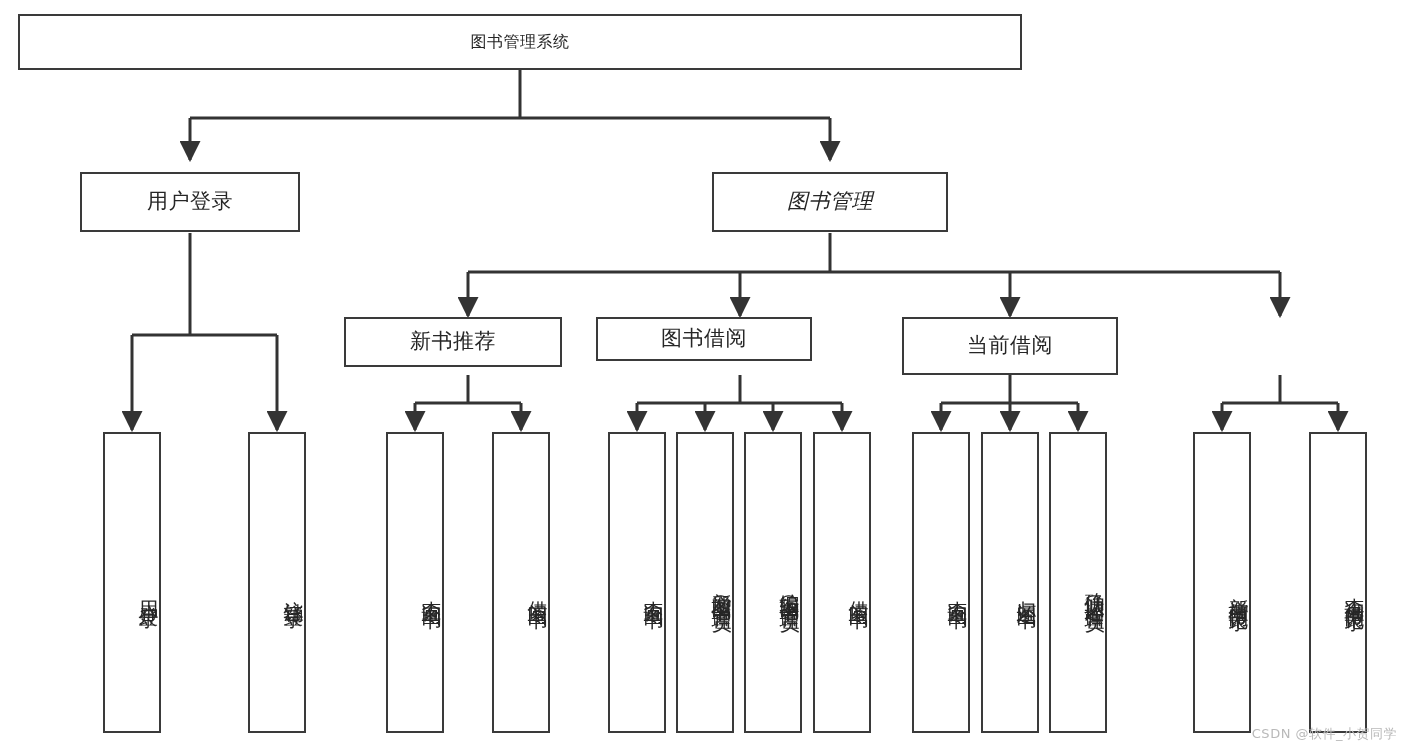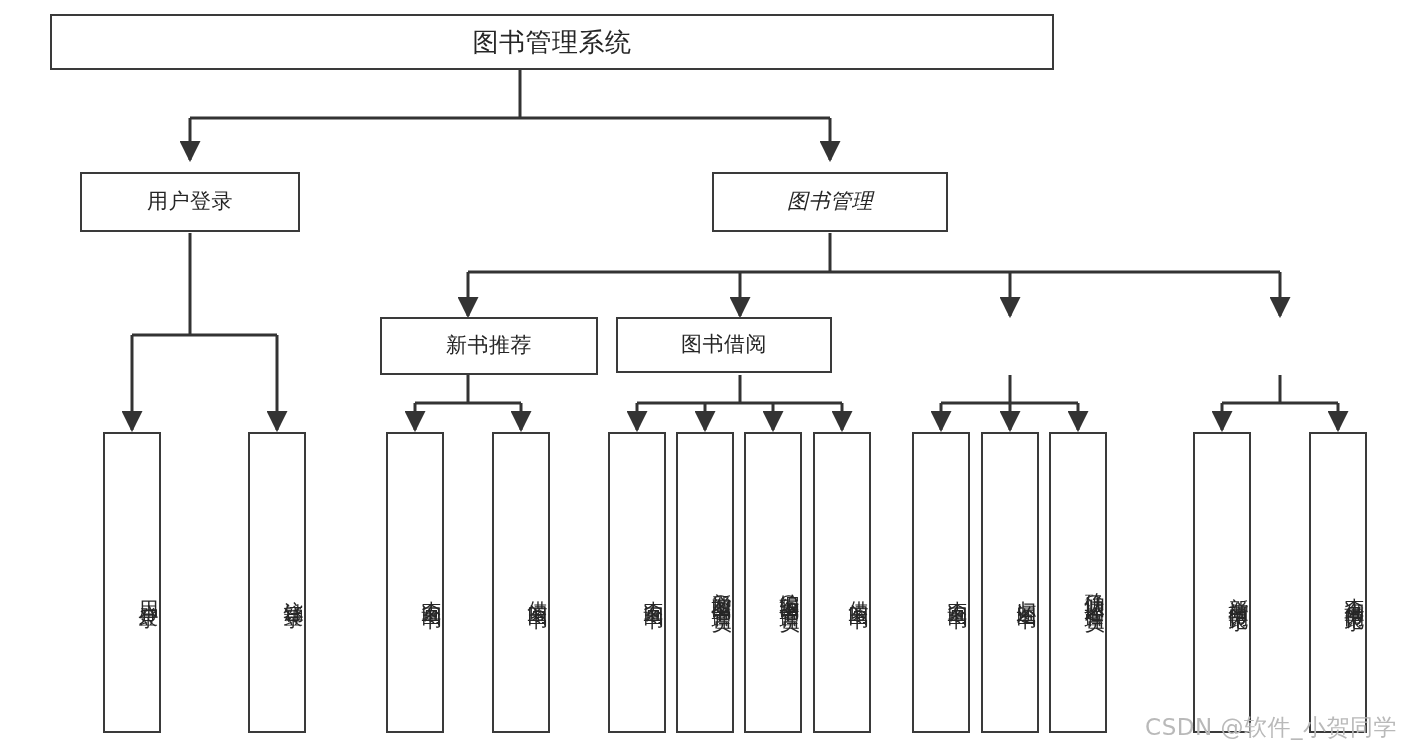--- a/index.html
+++ b/index.html
@@ -34,43 +34,42 @@
     align-items: center;
     justify-content: center;
     color: #262626;
   }
   .node.horiz {
     font-size: 21px;
     letter-spacing: 0.5px;
     line-height: 1.1;
   }
   .node.root {
-    font-size: 26px;
-    margin-left: 32px;
+    font-size: 16px;
   }
   .node.vert {
     writing-mode: vertical-rl;
     text-orientation: upright;
     align-items: flex-start;
     justify-content: center;
     padding-top: 16px;
     font-size: 20px;
     letter-spacing: 3px;
     line-height: 1.05;
   }
   .node.vert .vtext {
     writing-mode: vertical-rl;
     text-orientation: upright;
     white-space: nowrap;
   }
   .watermark {
     position: absolute;
     right: 8px;
     bottom: 4px;
-    font-size: 23px;
+    font-size: 13px;
     color: #b9b9b9;
     letter-spacing: 0.5px;
     white-space: nowrap;
   }
 </style>
 </head>
 <body>
 
 <div id="stage">
 
@@ -129,25 +128,28 @@
     <span>图书管理系统</span>
   </div>
 
   <div class="node horiz" style="left:80px; top:172px; width:220px; height:60px;">
     <span>用户登录</span>
   </div>
   <div class="node horiz" style="left:712px; top:172px; width:236px; height:60px;font-style:italic;">
     <span>图书管理</span>
   </div>
 
-  <div class="node horiz" style="left:380px; top:317px; width:218px; height:58px;">
+  <div class="node horiz" style="left:344px; top:317px; width:218px; height:50px;">
     <span>新书推荐</span>
   </div>
-  <div class="node horiz" style="left:616px; top:317px; width:216px; height:56px;">
+  <div class="node horiz" style="left:596px; top:317px; width:216px; height:44px;">
     <span>图书借阅</span>
+  </div>
+  <div class="node horiz" style="left:902px; top:317px; width:216px; height:58px;">
+    <span>当前借阅</span>
   </div>
 
   <div class="node vert" style="left:103px; top:432px; width:58px; height:301px;">
     <span class="vtext">用户登录</span>
   </div>
   <div class="node vert" style="left:248px; top:432px; width:58px; height:301px;">
     <span class="vtext">注销登录</span>
   </div>
 
   <div class="node vert" style="left:386px; top:432px; width:58px; height:301px;">

